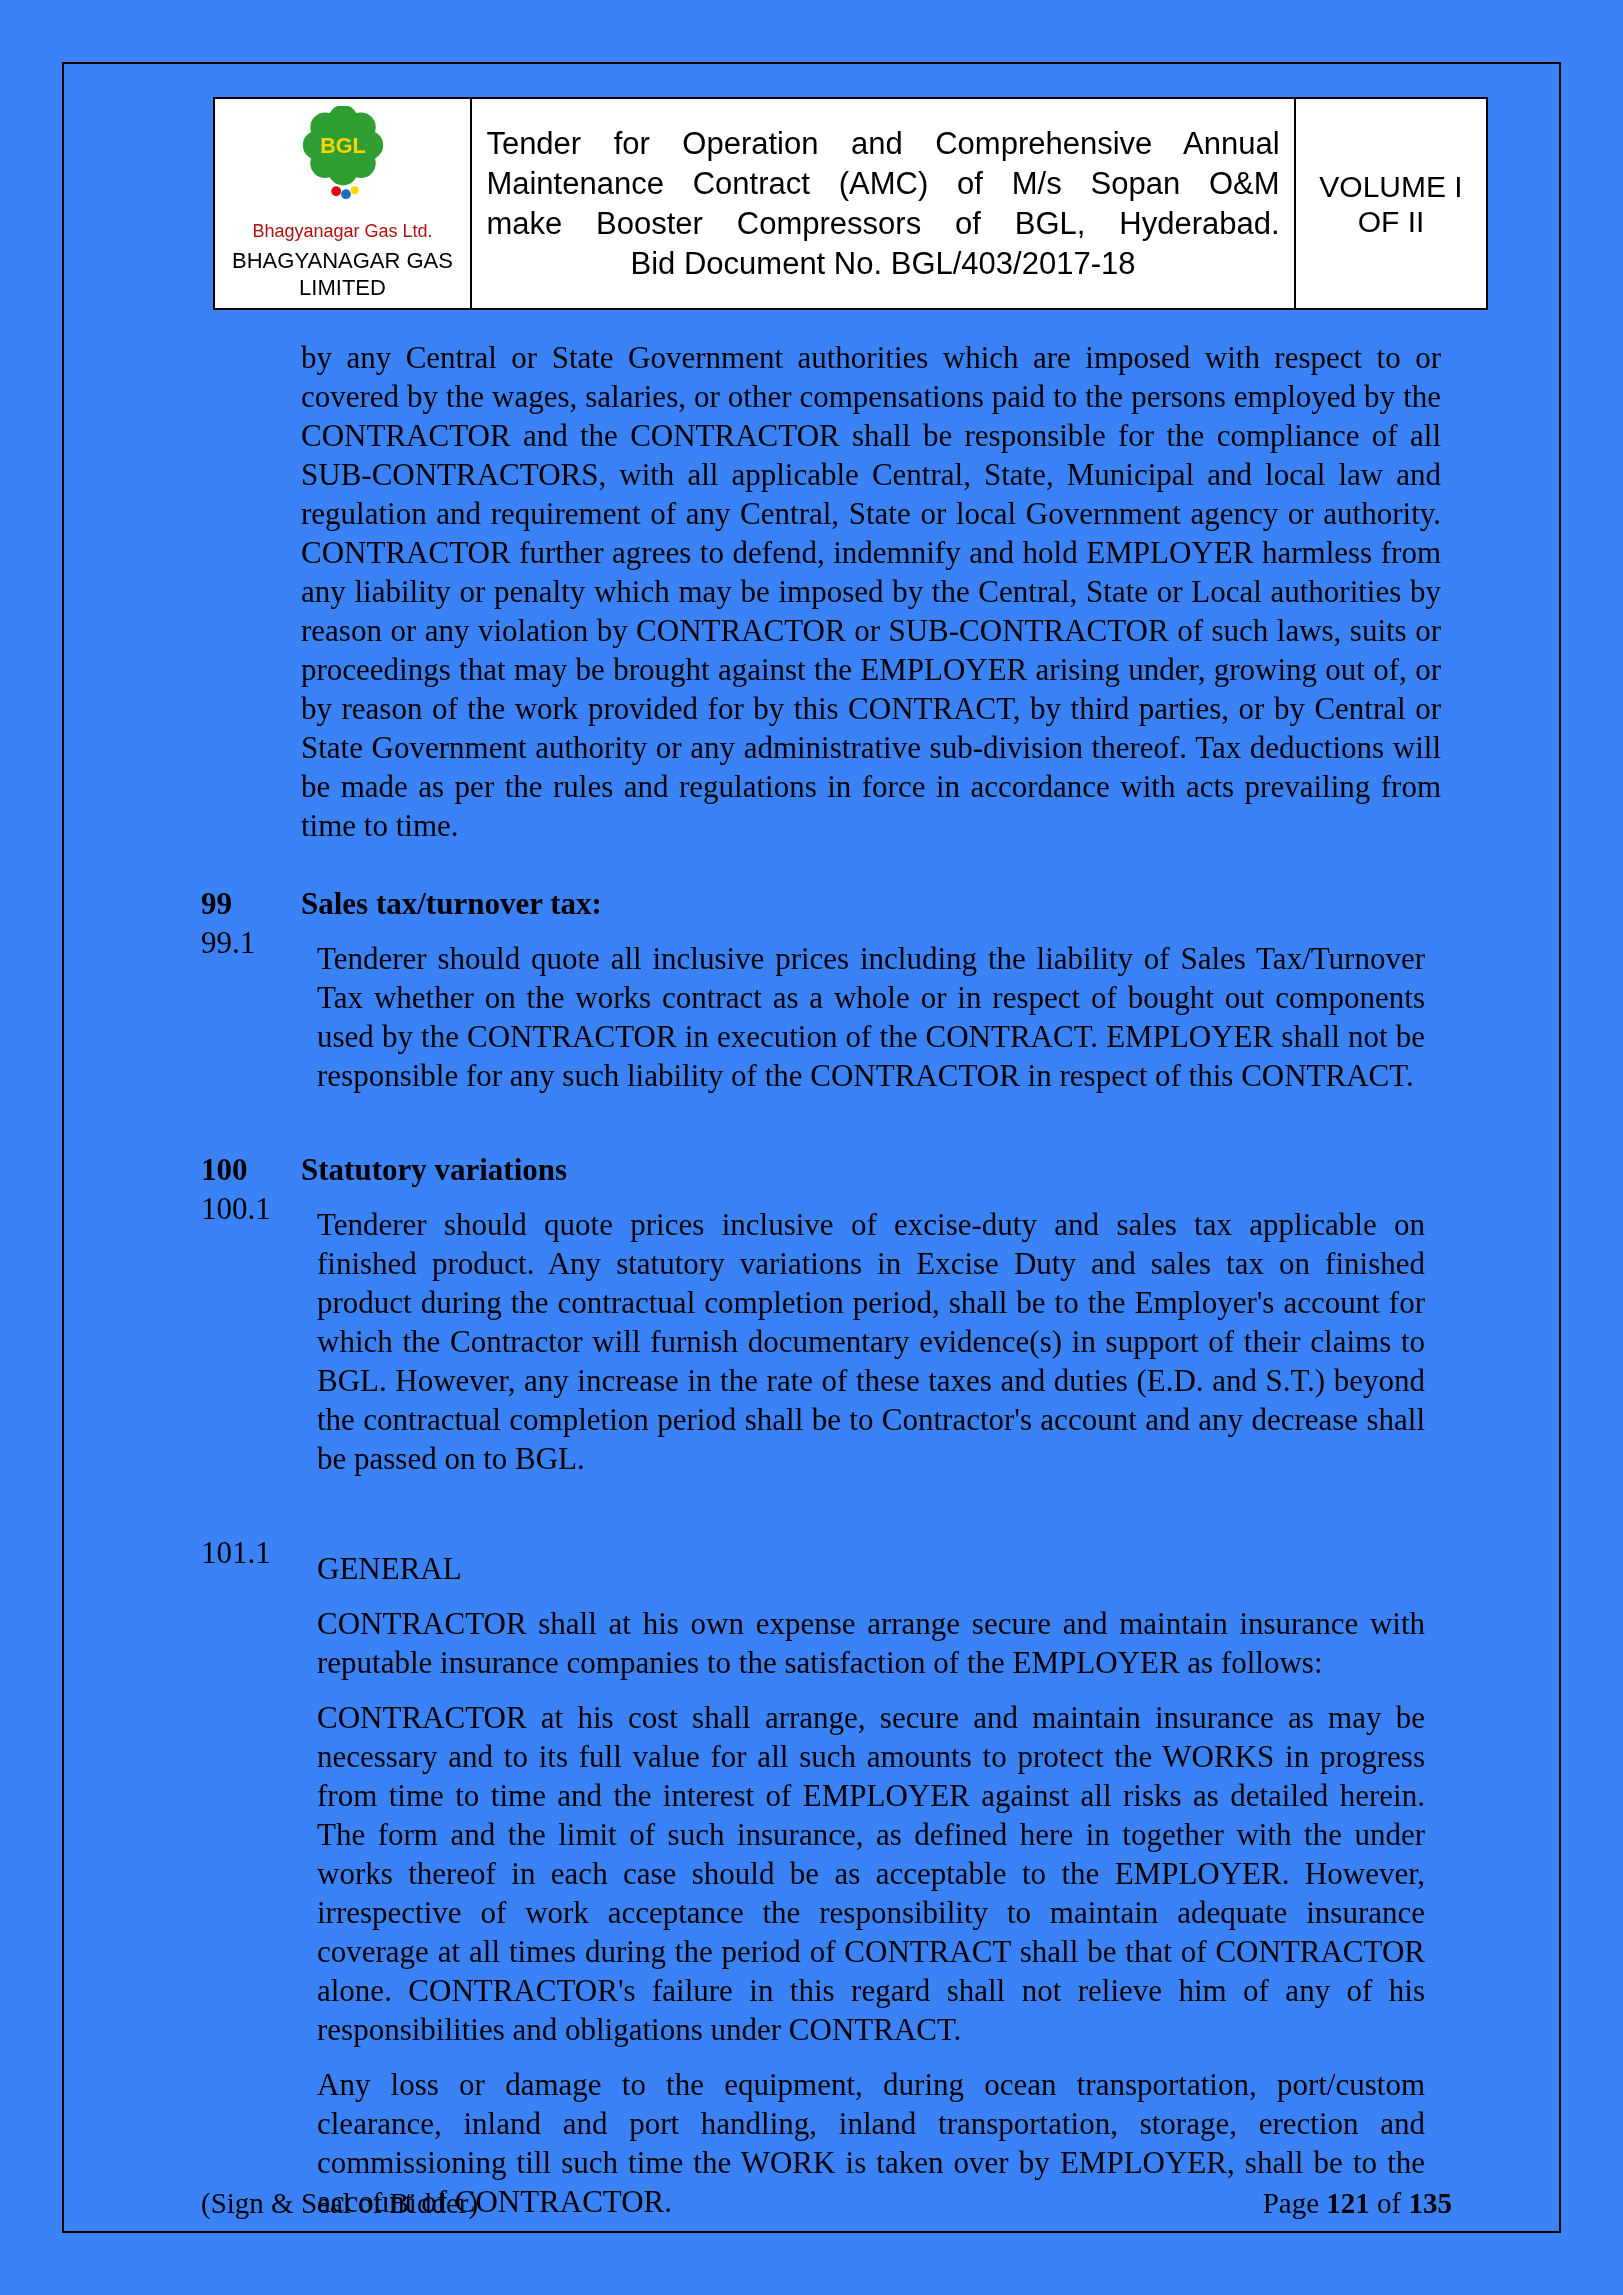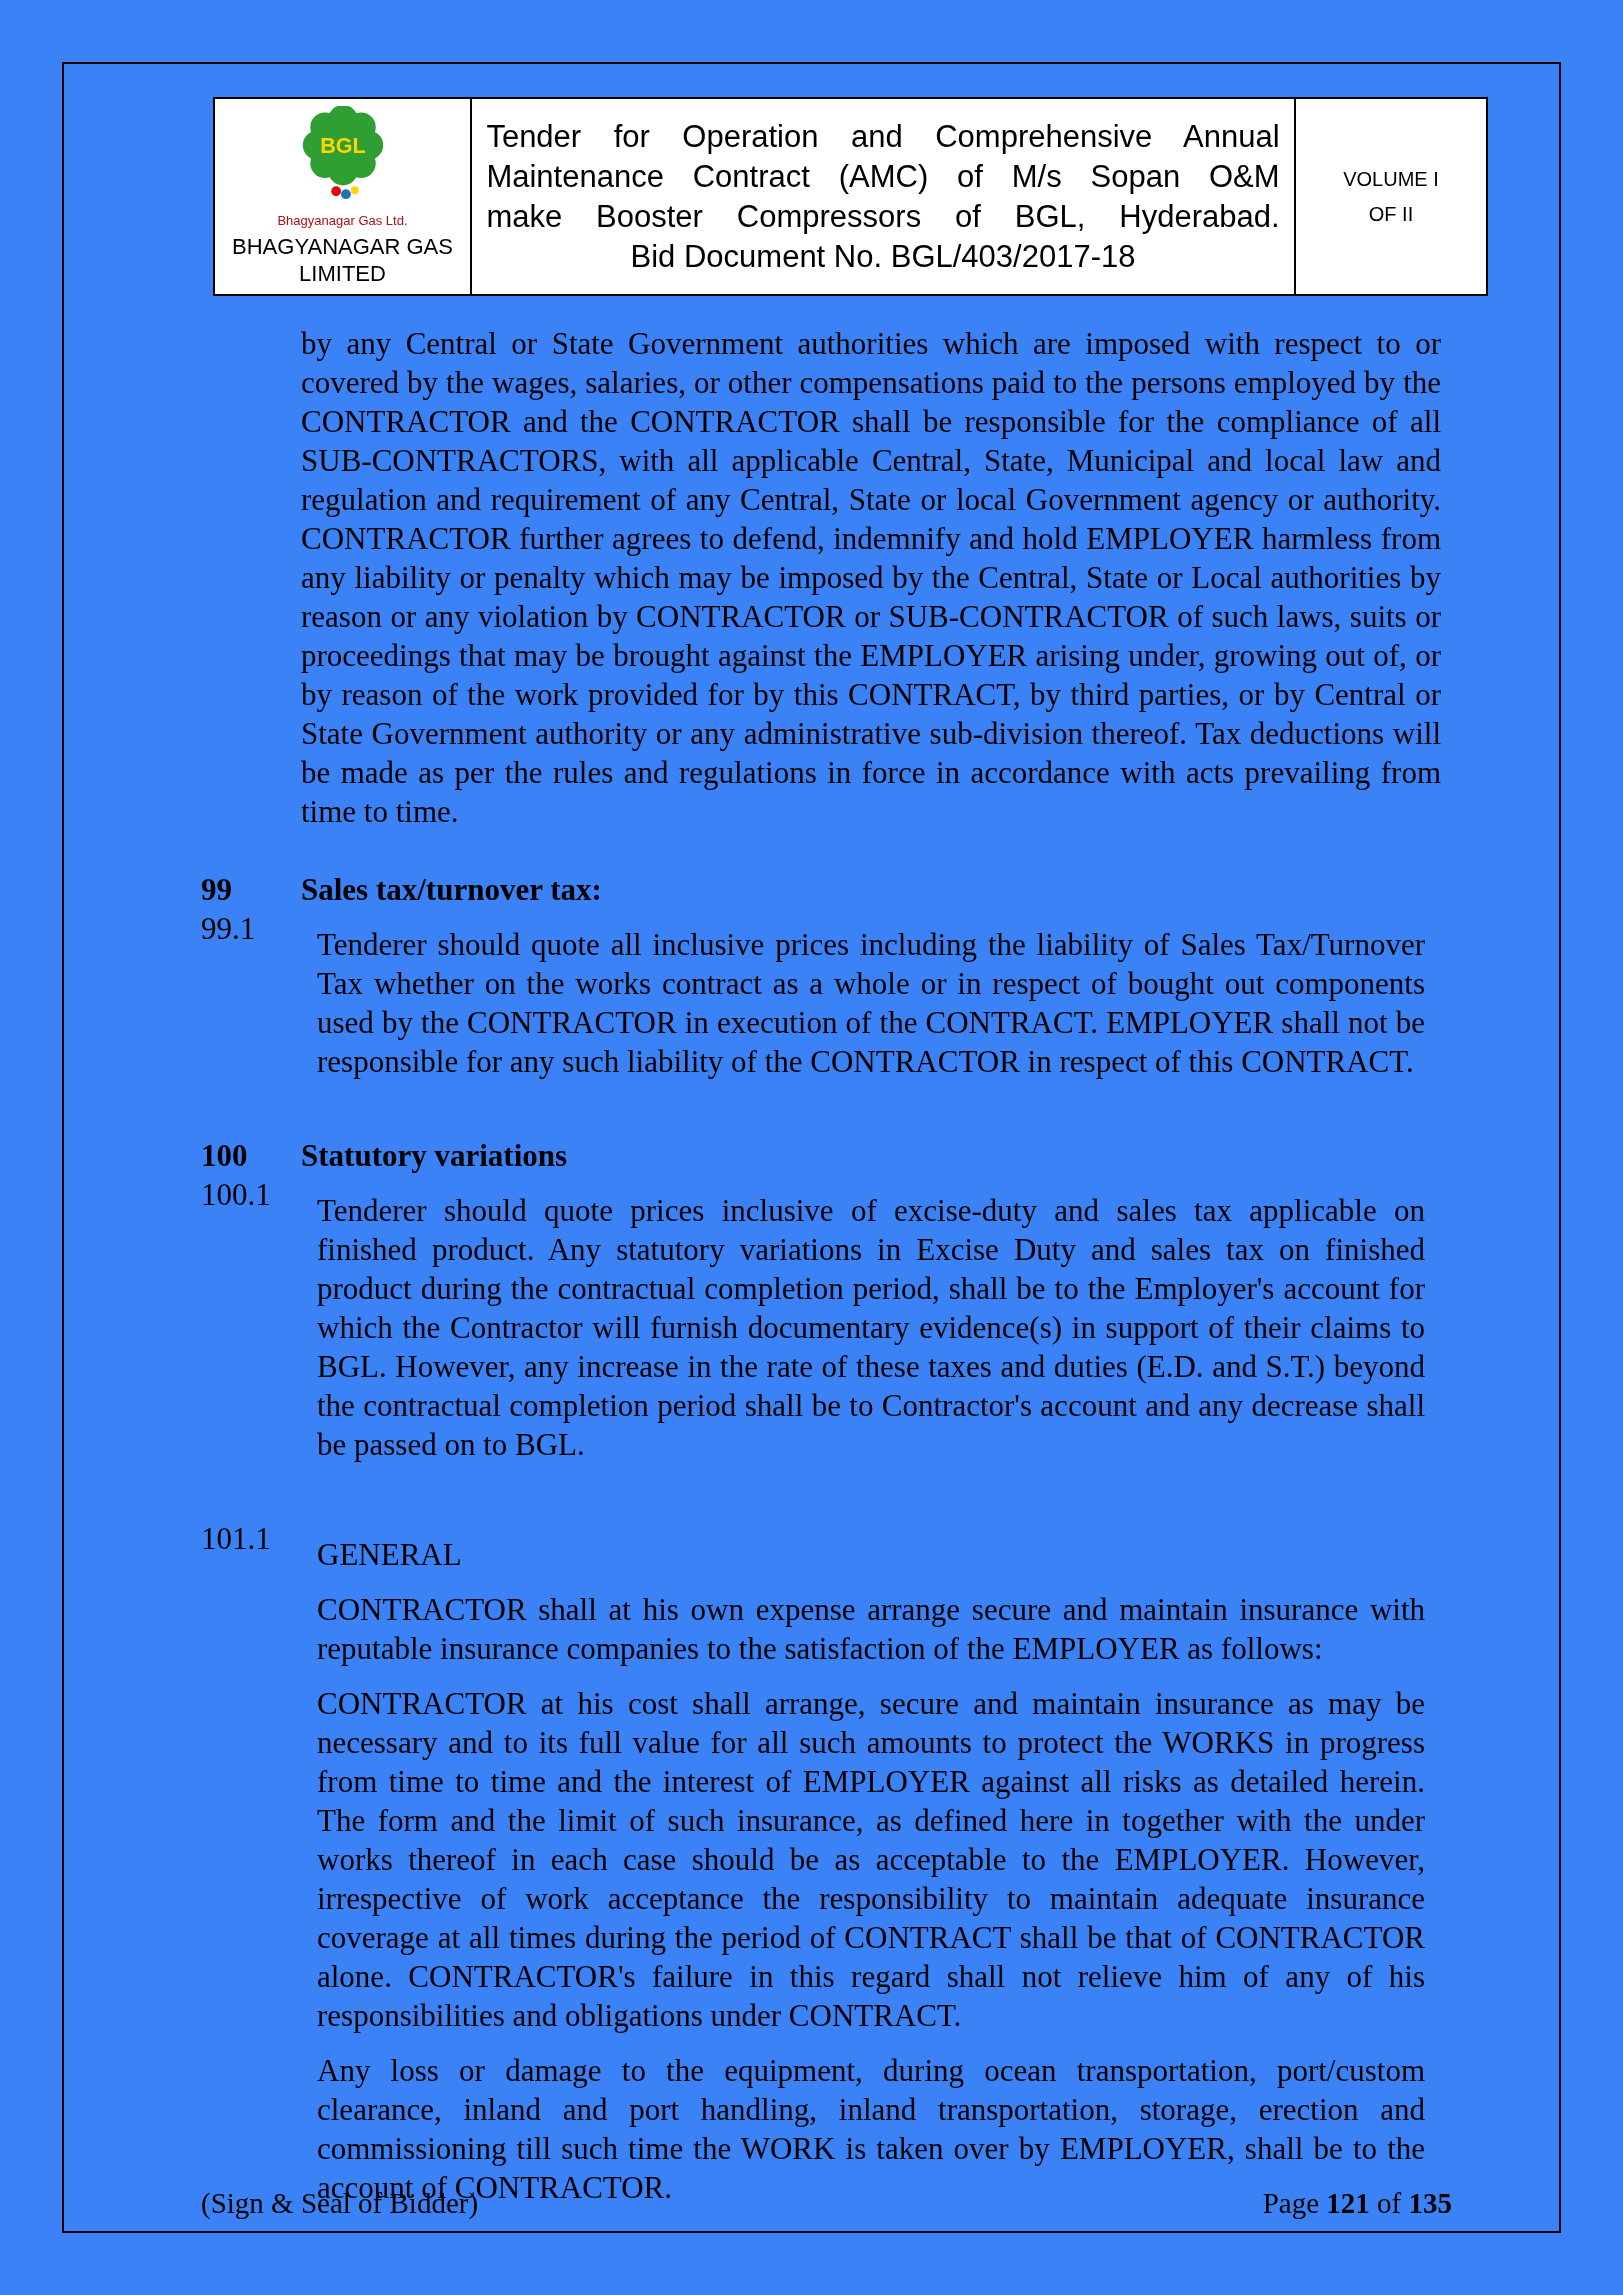--- a/index.html
+++ b/index.html
@@ -30,42 +30,42 @@
     border: 2px solid #000;
     vertical-align: middle;
     background: #fff;
   }
   .logo-cell { width: 257px; text-align: center; padding: 6.5px 3.9px; }
   .title-cell { width: 824px; padding: 6.5px 14.4px; }
   .volume-cell { width: 192px; text-align: center; }
   .logo-wrap { display: inline-block; }
   .logo-caption {
     font-family: "Liberation Sans", sans-serif;
-    font-size: 13px;
+    font-size: 18px;
     color: #b01010;
-    margin-top: 7px;
+    margin-top: 15px;
   }
   .org-name {
     font-family: "Liberation Sans", sans-serif;
     font-size: 22px;
     line-height: 27.5px;
     color: #000;
     margin-top: 5.2px;
   }
   .title-line {
     font-family: "Liberation Sans", sans-serif;
     font-size: 31px;
     line-height: 40px;
     color: #000;
   }
   .title-line.just { text-align: justify; text-align-last: justify; }
   .title-line.center { text-align: center; }
   .volume-line {
     font-family: "Liberation Sans", sans-serif;
-    font-size: 20px;
+    font-size: 30px;
     line-height: 35px;
   }
   
   .content {
     margin: 27.5px 0 0 137px;
     width: 1240px;
     font-size: 31px;
     line-height: 39px;
   }
   .row { display: flex; align-items: flex-start; }

